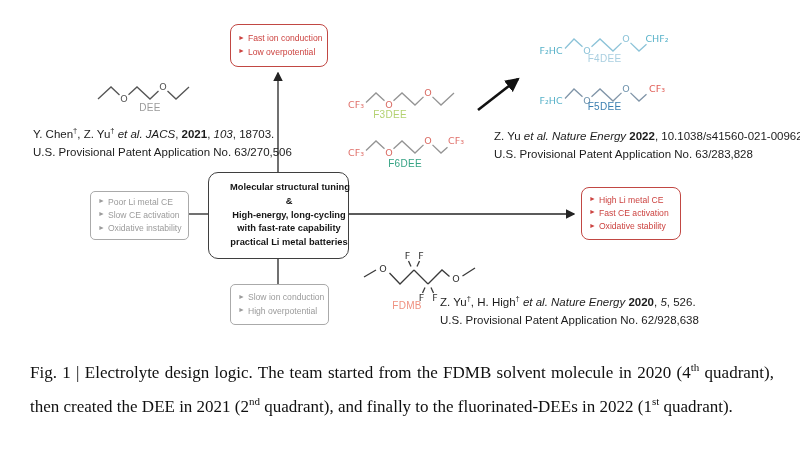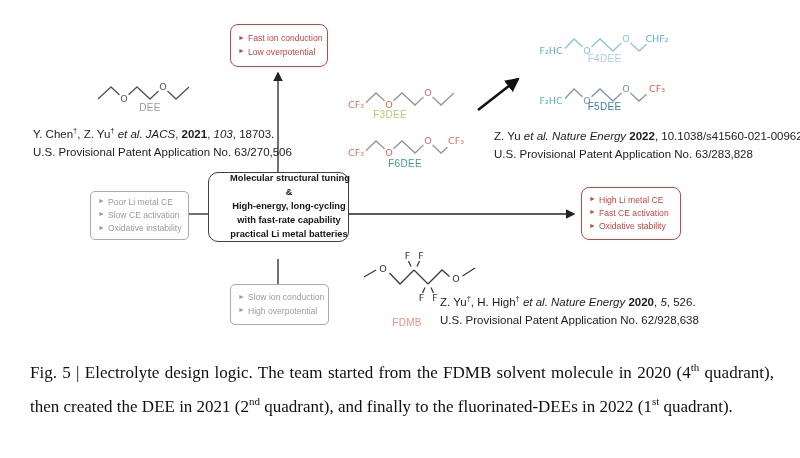--- a/index.html
+++ b/index.html
@@ -63,21 +63,21 @@
       <div class="bx-line"><span class="bullet">►</span>Fast ion conduction</div>
       <div class="bx-line"><span class="bullet">►</span>Low overpotential</div>
     </div>
 
   <div class="outbox gray" style="left:90px; top:191px; width:99px; height:49px;">
       <div class="bx-line"><span class="bullet">►</span>Poor Li metal CE</div>
       <div class="bx-line"><span class="bullet">►</span>Slow CE activation</div>
       <div class="bx-line"><span class="bullet">►</span>Oxidative instability</div>
     </div>
 
-  <div class="center-box" style="left:208px; top:172px; width:141px; height:70px;padding-left:21px;">
+  <div class="center-box" style="left:208px; top:172px; width:141px; height:87px;padding-left:21px;">
       <div>Molecular structural tuning</div>
       <div>&amp;</div>
       <div>High-energy, long-cycling</div>
       <div>with fast-rate capability</div>
       <div>practical Li metal batteries</div>
     </div>
 
   <div class="outbox red" style="left:581px; top:187px; width:100px; height:53px;">
       <div class="bx-line"><span class="bullet">►</span>High Li metal CE</div>
       <div class="bx-line"><span class="bullet">►</span>Fast CE activation</div>
@@ -163,32 +163,32 @@
       <path d="M68,40 L82,26 L89.5,32.5"></path>
       <path d="M102.5,32 L115,24"></path>
     </g>
     <text x="23" y="28.2" text-anchor="middle" fill="#333">O</text>
     <text x="96" y="38.2" text-anchor="middle" fill="#333">O</text>
     <text x="47.5" y="15" text-anchor="middle" fill="#333">F</text>
     <text x="61" y="15" text-anchor="middle" fill="#333">F</text>
     <text x="61.5" y="57" text-anchor="middle" fill="#333">F</text>
     <text x="75" y="57" text-anchor="middle" fill="#333">F</text>
   </svg>
-  <div class="mol-label lbl-fdmb" style="left:377px; top:317px; width:60px;">FDMB</div>
+  <div class="mol-label lbl-fdmb" style="left:377px; top:300px; width:60px;">FDMB</div>
 
   <div class="cite" style="left:33px; top:125px;">
     <div><span>Y. Chen</span><sup>†</sup><span>, Z. Yu</span><sup>†</sup><span> </span><span style="font-style: italic;">et al. JACS</span><span>, </span><span style="font-weight: bold;">2021</span><span>, </span><span style="font-style: italic;">103</span><span>, 18703.</span></div>
     <div>U.S. Provisional Patent Application No. 63/270,506</div>
   </div>
 
   <div class="cite" style="left:494px; top:128px;">
     <div><span>Z. Yu </span><span style="font-style: italic;">et al. Nature Energy</span><span> </span><span style="font-weight: bold;">2022</span><span>, 10.1038/s41560-021-00962-y.</span></div>
     <div>U.S. Provisional Patent Application No. 63/283,828</div>
   </div>
 
   <div class="cite" style="left:440px; top:293px;">
     <div><span>Z. Yu</span><sup>†</sup><span>, H. High</span><sup>†</sup><span> </span><span style="font-style: italic;">et al. Nature Energy</span><span> </span><span style="font-weight: bold;">2020</span><span>, </span><span style="font-style: italic;">5</span><span>, 526.</span></div>
     <div>U.S. Provisional Patent Application No. 62/928,638</div>
   </div>
 
 </div>
 
-<div class="caption"><span>Fig. 5 | Electrolyte design logic. The team started from the FDMB solvent molecule in 2020 (4</span><sup>th</sup><span> quadrant), then created the DEE in 2021 (2</span><sup>nd</sup><span> quadrant), and finally to the fluorinated-DEEs in 2022 (1</span><sup>st</sup><span> quadrant).</span></div>
+<div class="caption"><span>Fig. 1 | Electrolyte design logic. The team started from the FDMB solvent molecule in 2020 (4</span><sup>th</sup><span> quadrant), then created the DEE in 2021 (2</span><sup>nd</sup><span> quadrant), and finally to the fluorinated-DEEs in 2022 (1</span><sup>st</sup><span> quadrant).</span></div>
 
 </body></html>

